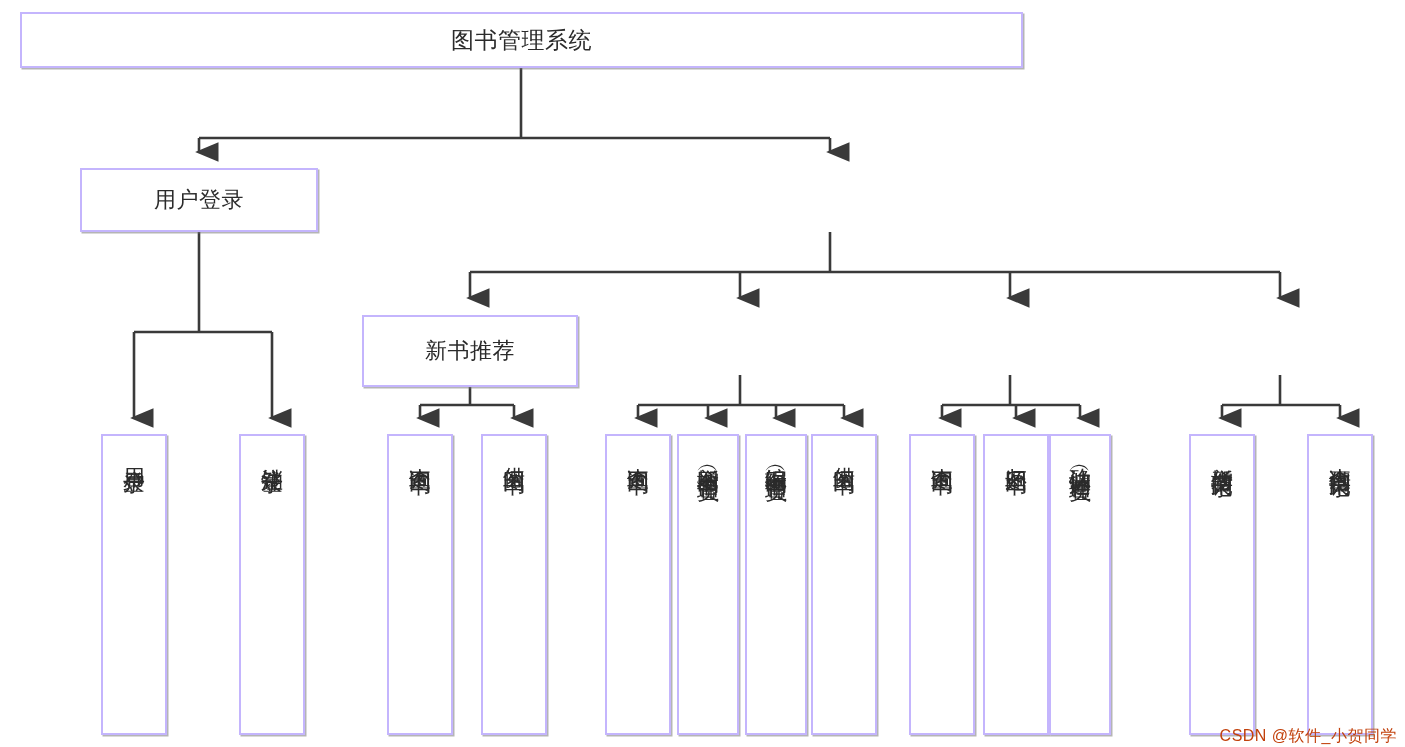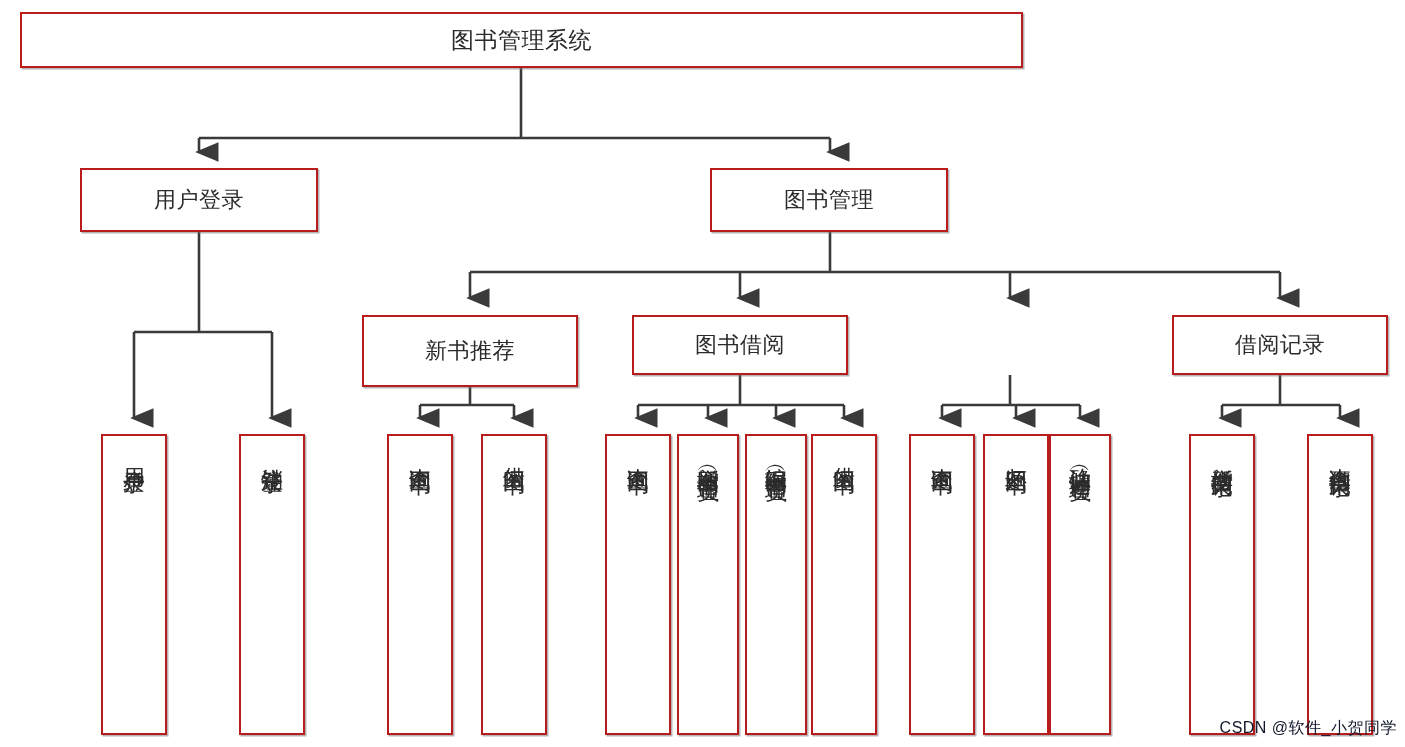--- a/index.html
+++ b/index.html
@@ -22,21 +22,21 @@
     left: 0;
     top: 0;
     width: 1405px;
     height: 747px;
     pointer-events: none;
   }
   .node {
     position: absolute;
     box-sizing: border-box;
     background: #ffffff;
-    border: 2px solid #b91c1c;
+    border: 2px solid #c4b5fd;
     display: flex;
     align-items: center;
     justify-content: center;
     z-index: 2;
     box-shadow: 1.5px 1.5px 0 0 rgba(120,120,120,0.55);
   }
   .node .lbl {
     color: #2b2b2b;
     line-height: 1.08;
     letter-spacing: 0.5px;
@@ -56,23 +56,23 @@
     writing-mode: vertical-rl;
     text-orientation: upright;
     font-size: 22px;
     letter-spacing: 2px;
     line-height: 1;
     text-align: center;
   }
   .watermark {
     position: absolute;
     right: 8px;
-    bottom: 8px;
+    bottom: 0;
     font-size: 16px;
-    color: #0f172a;
+    color: #c2410c;
     z-index: 5;
     white-space: nowrap;
     letter-spacing: 0.5px;
   }
 </style>
 </head>
 <body>
 
 <div id="canvas">
 
@@ -126,32 +126,23 @@
     </g>
   </svg>
 
   <div class="node root horiz" style="left:20px; top:12px; width:1003px; height:56px;">
     <span class="lbl">图书管理系统</span>
   </div>
 
   <div class="node horiz" style="left:80px; top:168px; width:238px; height:64px;">
     <span class="lbl">用户登录</span>
   </div>
-  <div class="node horiz" style="left:710px; top:168px; width:238px; height:64px;">
-    <span class="lbl">图书管理</span>
-  </div>
 
   <div class="node horiz" style="left:362px; top:315px; width:216px; height:72px;">
     <span class="lbl">新书推荐</span>
-  </div>
-  <div class="node horiz" style="left:632px; top:315px; width:216px; height:60px;">
-    <span class="lbl">图书借阅</span>
-  </div>
-  <div class="node horiz" style="left:1172px; top:315px; width:216px; height:60px;">
-    <span class="lbl">借阅记录</span>
   </div>
 
   <div class="node vert" style="left:101px; top:434px; width:66px; height:301px;">
     <span class="lbl">用户登录</span>
   </div>
   <div class="node vert" style="left:239px; top:434px; width:66px; height:301px;">
     <span class="lbl">注销登录</span>
   </div>
 
   <div class="node vert" style="left:387px; top:434px; width:66px; height:301px;">

